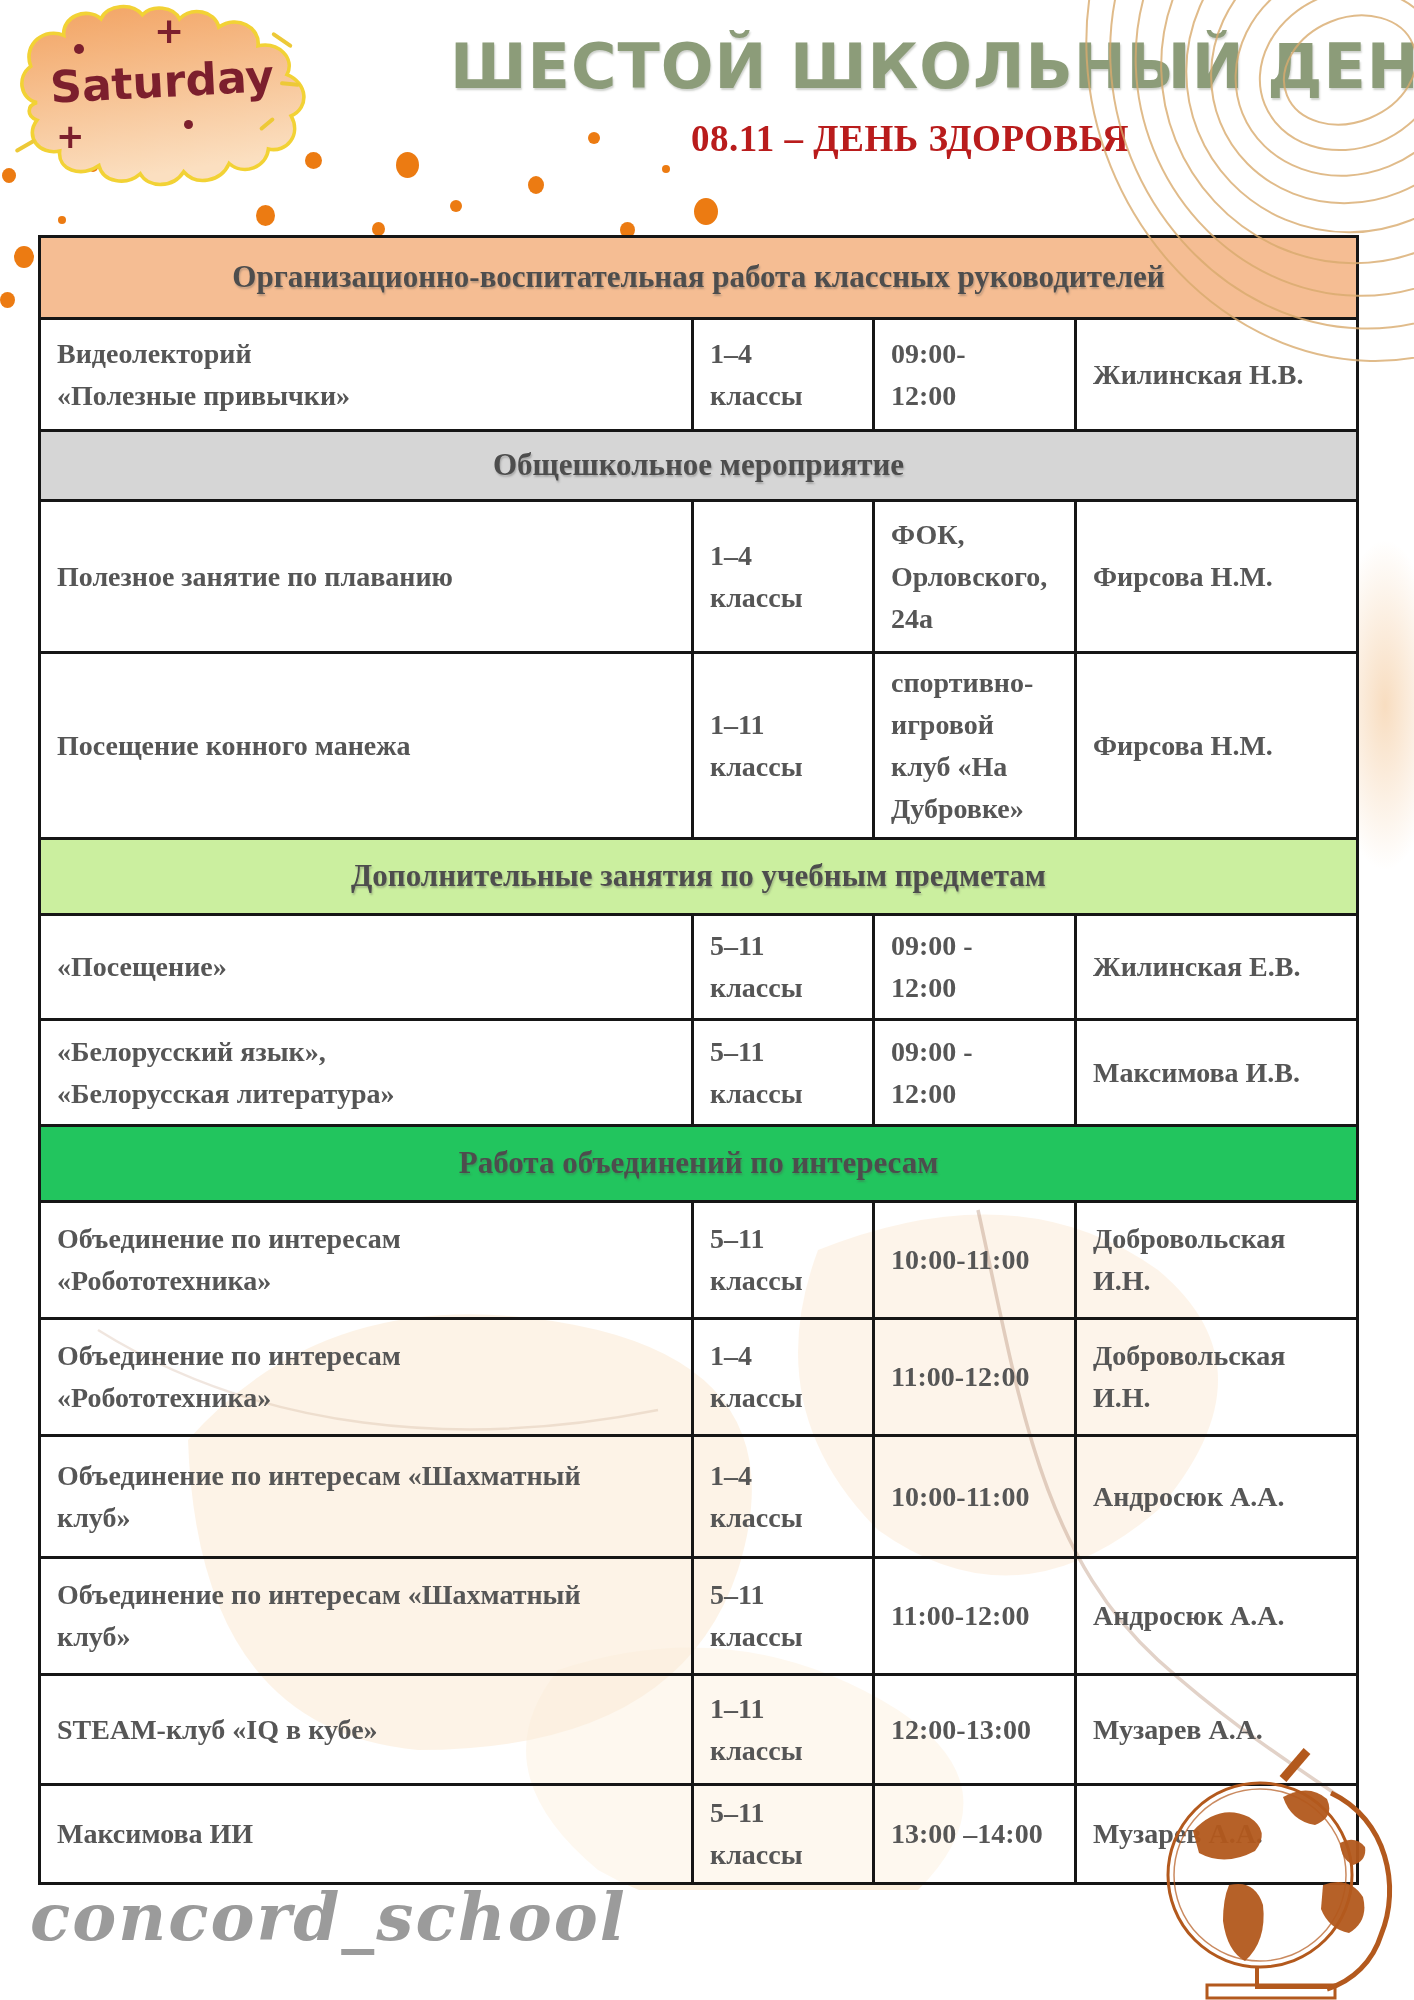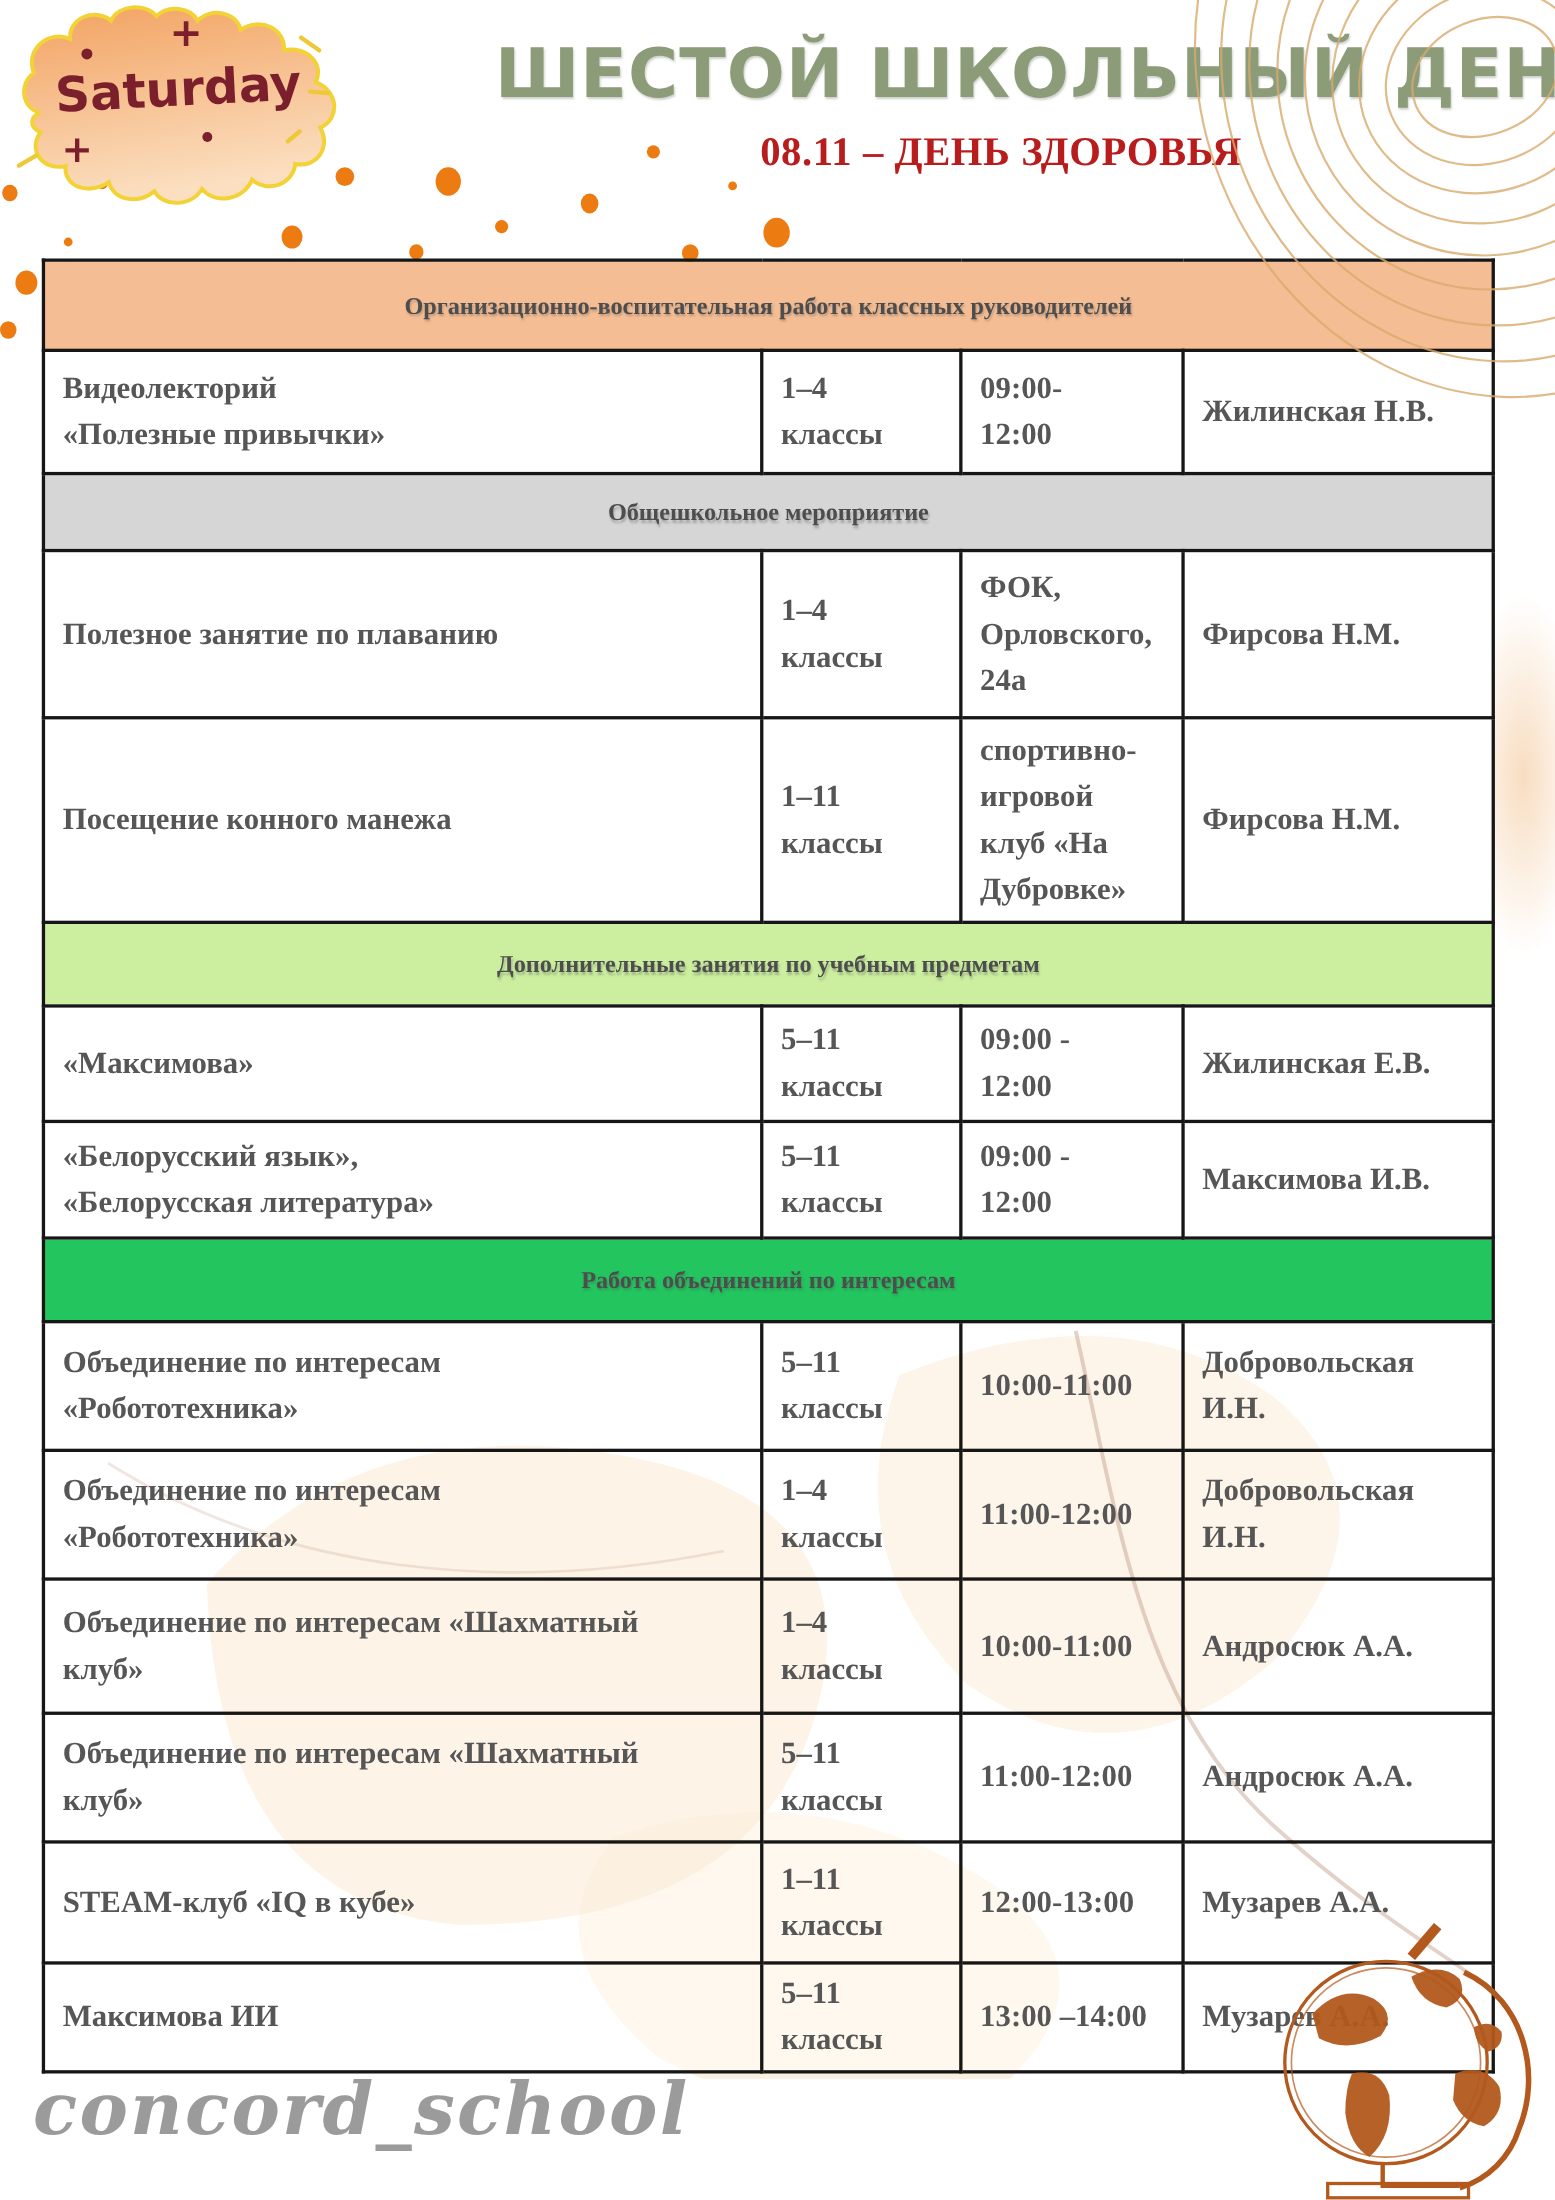--- a/index.html
+++ b/index.html
@@ -68,21 +68,21 @@
     font-weight:bold;
     font-size:28px;
     line-height:1.5;
     white-space:pre-line;
     padding:6px 10px 6px 16px;
     background:#ffffff;
     overflow:hidden;
   }
   tr.sec-header td{
     text-align:center;
-    font-size:22px;
+    font-size:31px;
     color:#4d4d4d;
     padding:4px 10px;
     text-shadow:1px 2px 2px rgba(80,80,80,.35);
   }
   tr.sec0 td{background:#f5bd93;}
   tr.sec1 td{background:#d6d6d6;}
   tr.sec2 td{background:#cbef9f;}
   tr.sec3 td{background:#22c55e;}
   tr.sec3row td{background:rgba(255,255,255,.5);}
   
@@ -218,21 +218,21 @@
 игровой
 клуб «На
 Дубровке»</td>
       <td>Фирсова Н.М.</td>
     </tr>
 
     <tr class="sec-header sec2 hs2">
       <td colspan="4">Дополнительные занятия по учебным предметам</td>
     </tr>
     <tr class="hr4">
-      <td>«Максимова»</td>
+      <td>«Посещение»</td>
       <td>5–11
 классы</td>
       <td>09:00 -
 12:00</td>
       <td>Жилинская Е.В.</td>
     </tr>
     <tr class="hr5">
       <td>«Белорусский язык»,
 «Белорусская литература»</td>
       <td>5–11

